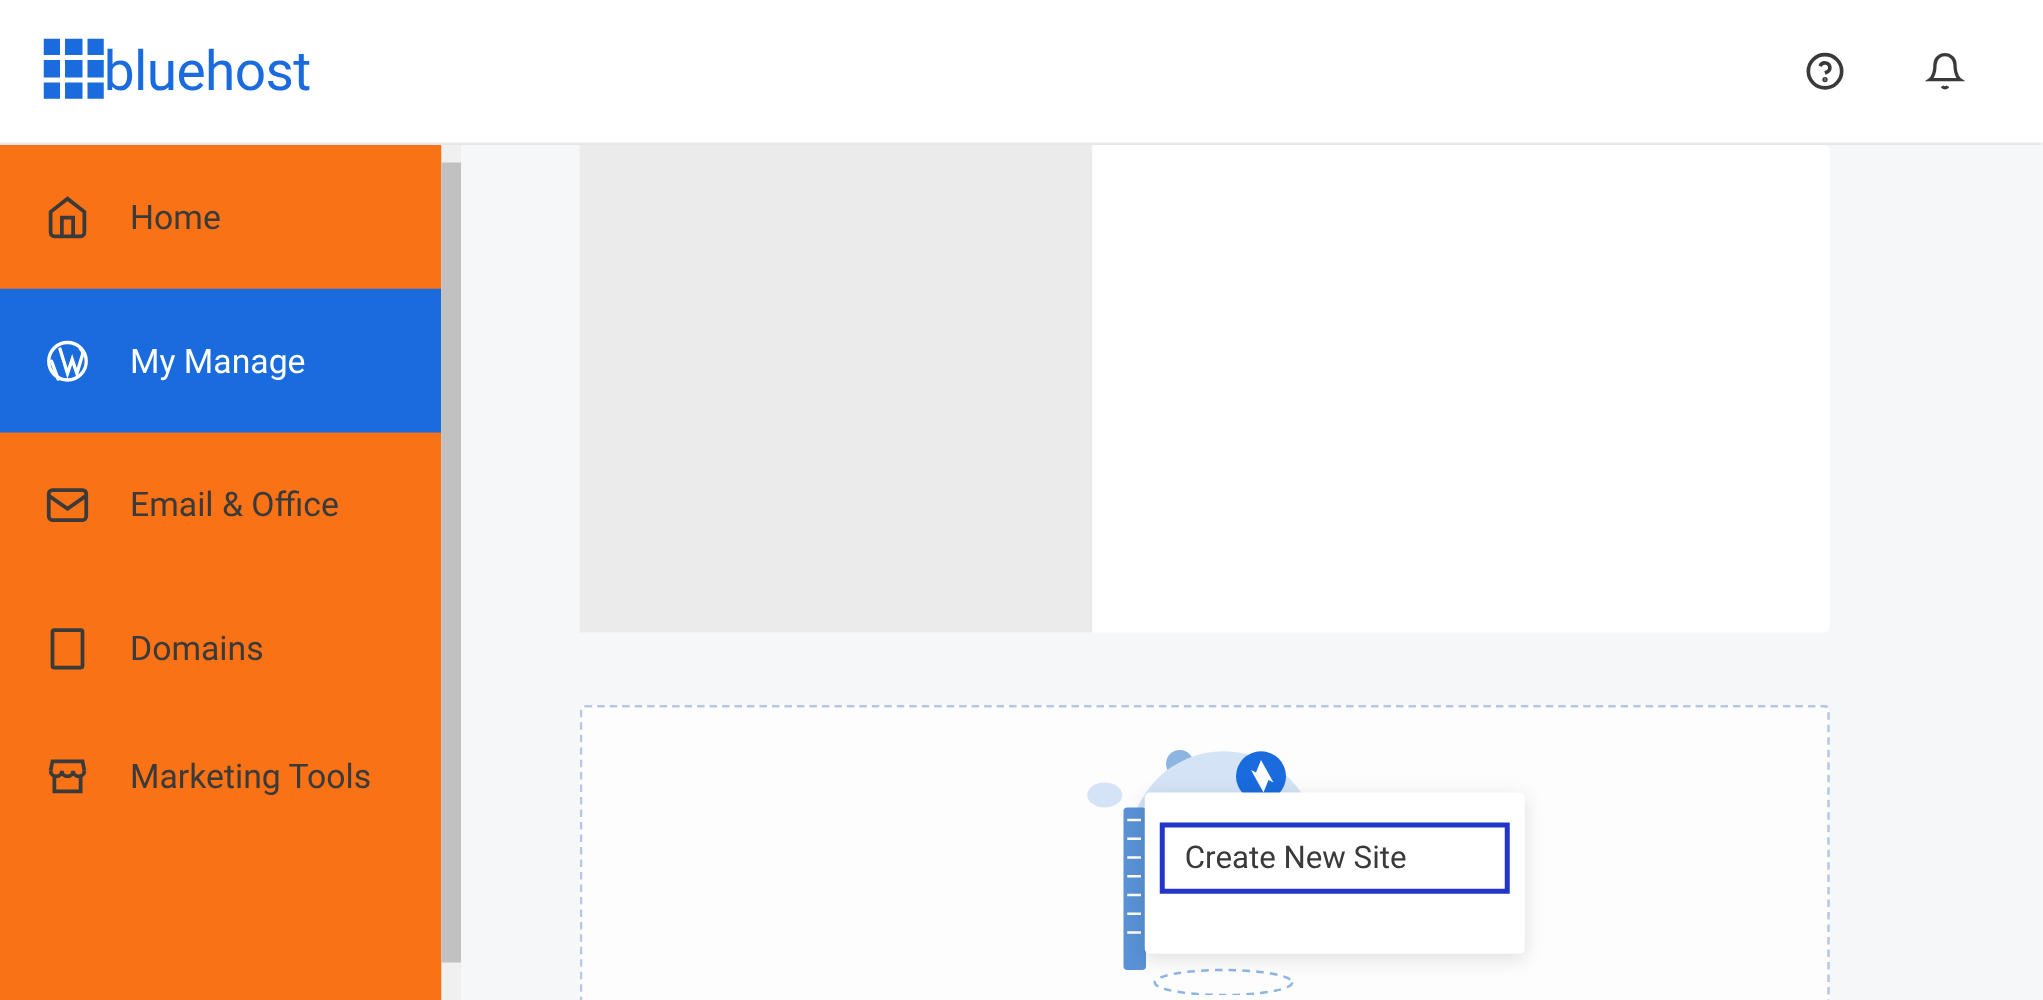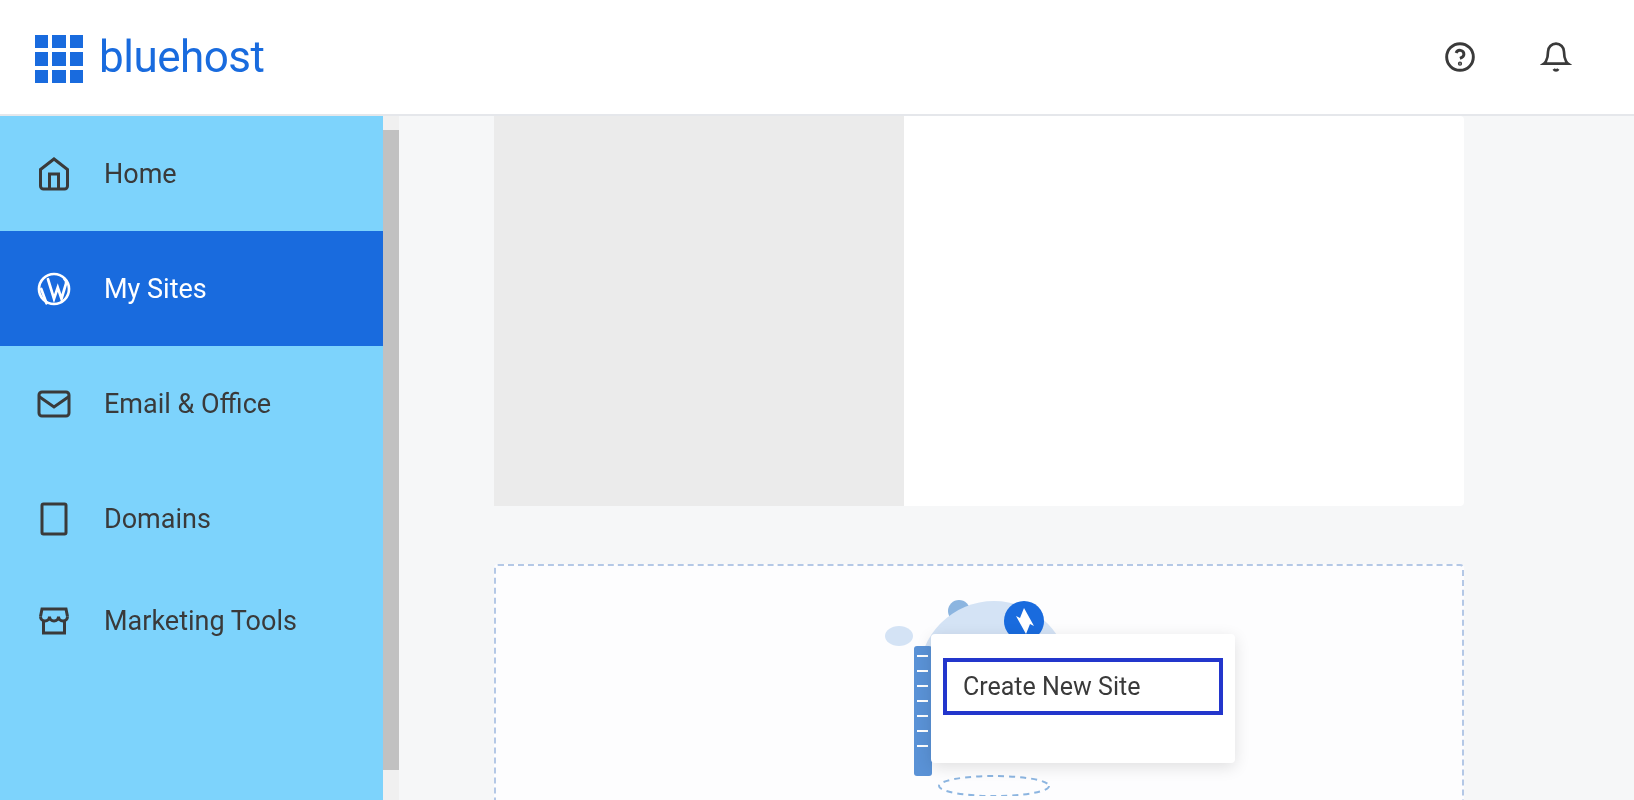--- a/index.html
+++ b/index.html
@@ -16,22 +16,21 @@
       height: 116px;
       background: #fff;
       border-bottom: 2px solid #e5e7eb;
       display: flex;
       align-items: center;
       justify-content: space-between;
       padding: 0 60px 0 35px;
     }
     .logo {
       display: flex;
-      align-items: flex-end;
-      gap: 16px;
+      align-items: flex-start;
     }
     .logo-grid {
       display: grid;
       grid-template-columns: repeat(3, 1fr);
       grid-template-rows: repeat(3, 1fr);
       gap: 4px;
       width: 48px;
       height: 48px;
     }
     .logo-grid span {
@@ -60,22 +59,22 @@
     }
     .header-icon svg {
       width: 32px;
       height: 32px;
     }
     .main-container {
       display: flex;
       height: calc(100vh - 116px);
     }
     .sidebar {
-      width: 399px;
-      background: #7dd3fc;
+      width: 369px;
+      background: #f97316;
       overflow-y: auto;
       position: relative;
     }
     .sidebar::-webkit-scrollbar {
       width: 16px;
     }
     .sidebar::-webkit-scrollbar-track {
       background: #f0f0f0;
     }
     .sidebar::-webkit-scrollbar-thumb {
@@ -258,21 +257,21 @@
       </div>
       <span>Home</span>
     </div>
     <div class="sidebar-item active">
       <div class="sidebar-icon">
         <svg viewBox="0 0 24 24" fill="none" stroke="#fff" stroke-width="1.8">
           <circle cx="12" cy="12" r="10"></circle>
           <path d="M3.5 12l3.5 9.5M8 5.5l4 13 2.5-7.5 2.5 7.5 3-10c.5-2-1-3-1-3" stroke-linecap="round"></path>
         </svg>
       </div>
-      <span>My Sites</span>
+      <span>My Manage</span>
     </div>
     <div class="sidebar-item">
       <div class="sidebar-icon">
         <svg viewBox="0 0 24 24" fill="none" stroke="#3a3a3a" stroke-width="2">
           <rect x="2" y="4" width="20" height="16" rx="2"></rect>
           <polyline points="2,7 12,14 22,7"></polyline>
         </svg>
       </div>
       <span>Email &amp; Office</span>
     </div>

